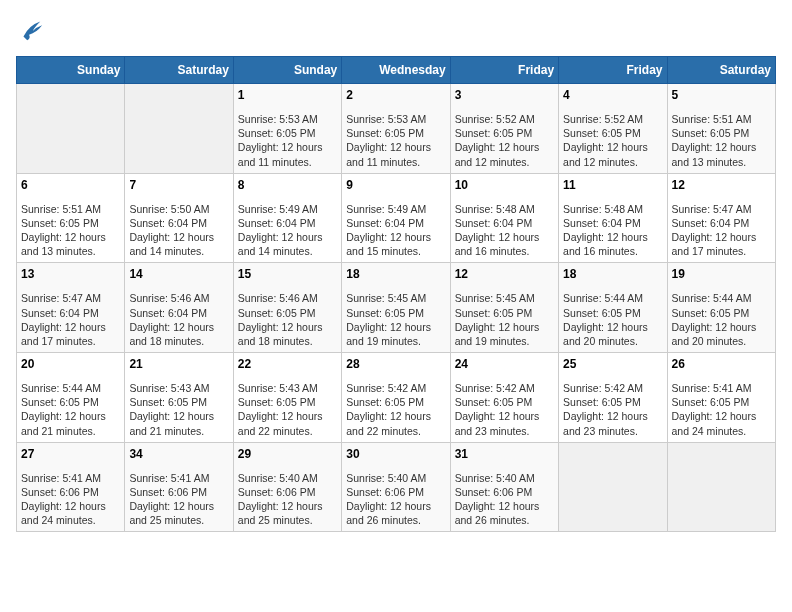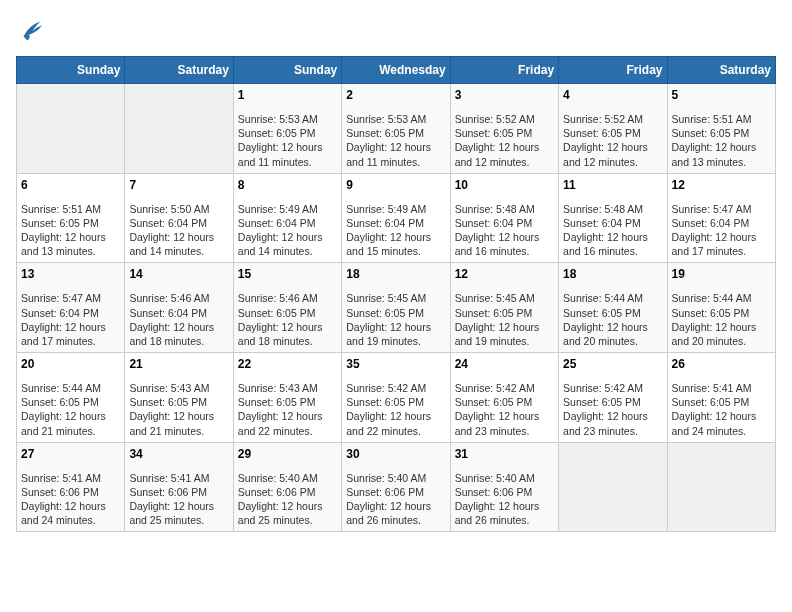--- a/index.html
+++ b/index.html
@@ -270,21 +270,21 @@
 and 21 minutes.</div>
         </td>
         <td>
           <span class="day-num">22</span>
           <div class="day-info">Sunrise: 5:43 AM
 Sunset: 6:05 PM
 Daylight: 12 hours
 and 22 minutes.</div>
         </td>
         <td>
-          <span class="day-num">35</span>
+          <span class="day-num">28</span>
           <div class="day-info">Sunrise: 5:42 AM
 Sunset: 6:05 PM
 Daylight: 12 hours
 and 22 minutes.</div>
         </td>
         <td>
           <span class="day-num">24</span>
           <div class="day-info">Sunrise: 5:42 AM
 Sunset: 6:05 PM
 Daylight: 12 hours

